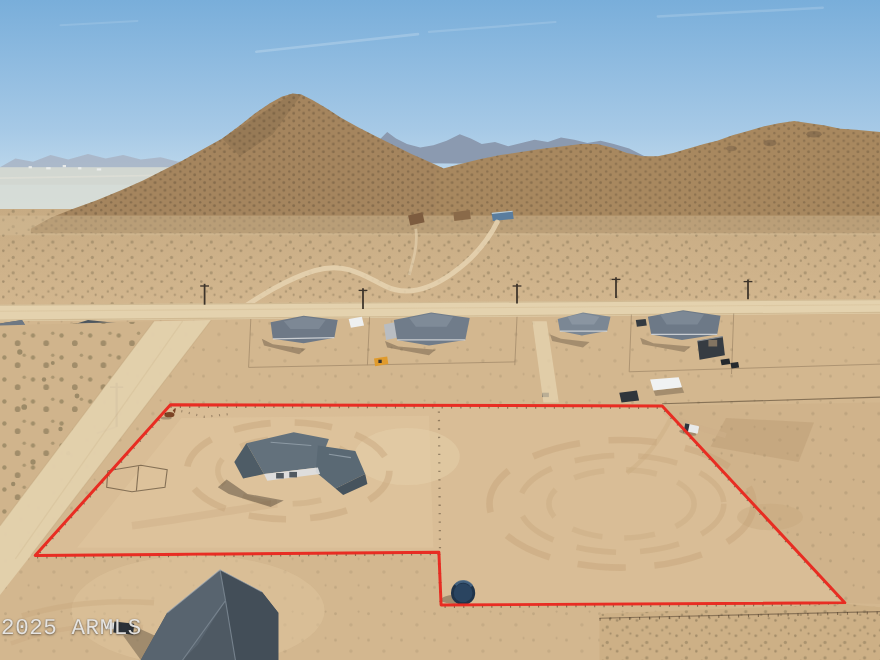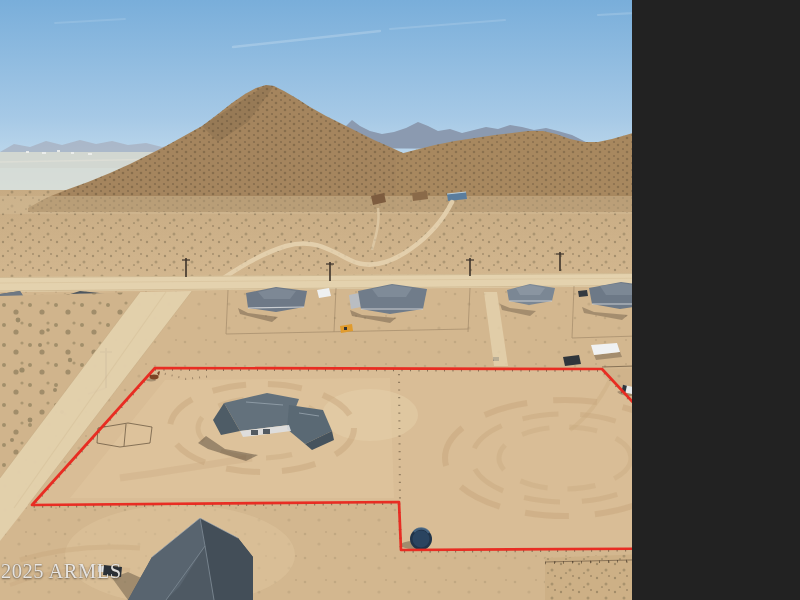--- a/index.html
+++ b/index.html
@@ -1,17 +1,17 @@
 <!DOCTYPE html>
 <html style="--sky-top: #79aeda; --sky-mid: #a6c9e6; --sky-horizon: #dcebf3; --haze-plain: #d8dcd2; --far-mountain: #a8b2c2; --blue-mountain: #8b9ab0; --mountain: #a5855e; --mountain-right: #a8885f; --desert-mid: #cbae86; --desert-front: #d3b78f; --property-dirt: #d9bd96; --graded-dirt: #c2a176; --light-dirt: #e6d2ac; --road: #e4d2ae; --boundary-red: #e8281f; --roof-dark: #4d565e; --roof-mid: #6e7987; --roof-light: #7b8794; --pool-blue: #2ea6d4; --tank-navy: #20344a; --horse-brown: #7c4425; --machine-yellow: #e09b2d;"><head>
 <meta charset="utf-8">
 <style>
   html,body{margin:0;padding:0;background:#222;}
-  .stage{position:relative;width:632px;height:600px;overflow:hidden;
-         font-family:Liberation Serif, serif;background:#737373;}
+  .stage{position:relative;width:800px;height:600px;overflow:hidden;
+         font-family:Liberation Mono, monospace;background:#737373;}
   .stage svg{position:absolute;left:0;top:0;display:block;}
   .watermark{position:absolute;left:1px;top:560px;font-size:20.5px;letter-spacing:.5px;
     color:rgba(252,252,252,.85);
     text-shadow:0 1px 2px rgba(45,40,35,.6), 0 0 1px rgba(70,60,50,.55);
     user-select:none;pointer-events:none;}
   
   .red-line{stroke:var(--boundary-red,#e8281f);}
   .pool-fill{fill:var(--pool-blue,#2ea6d4);}
   .tank-fill{fill:var(--tank-navy,#20344a);}
   .sky-s1{stop-color:var(--sky-top,#79aeda);}

